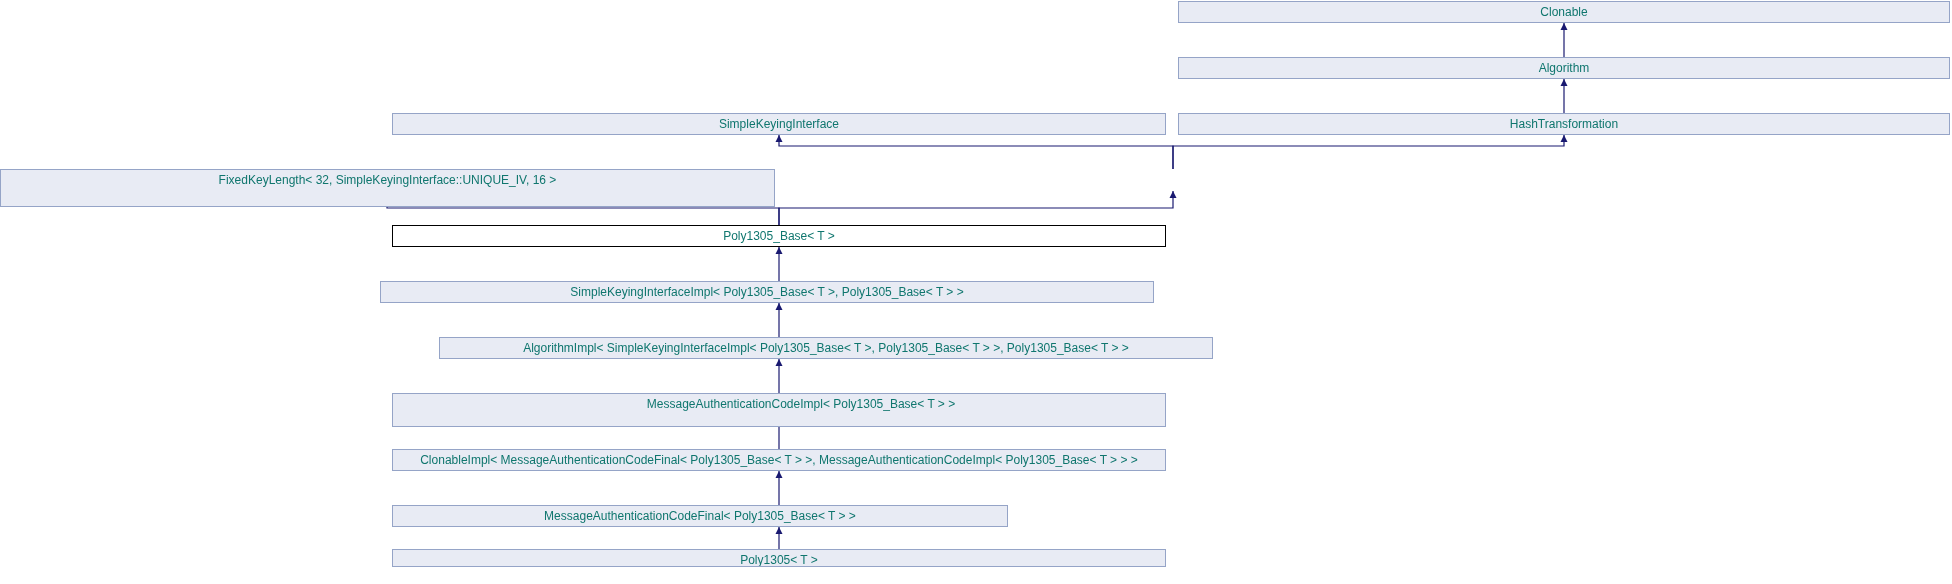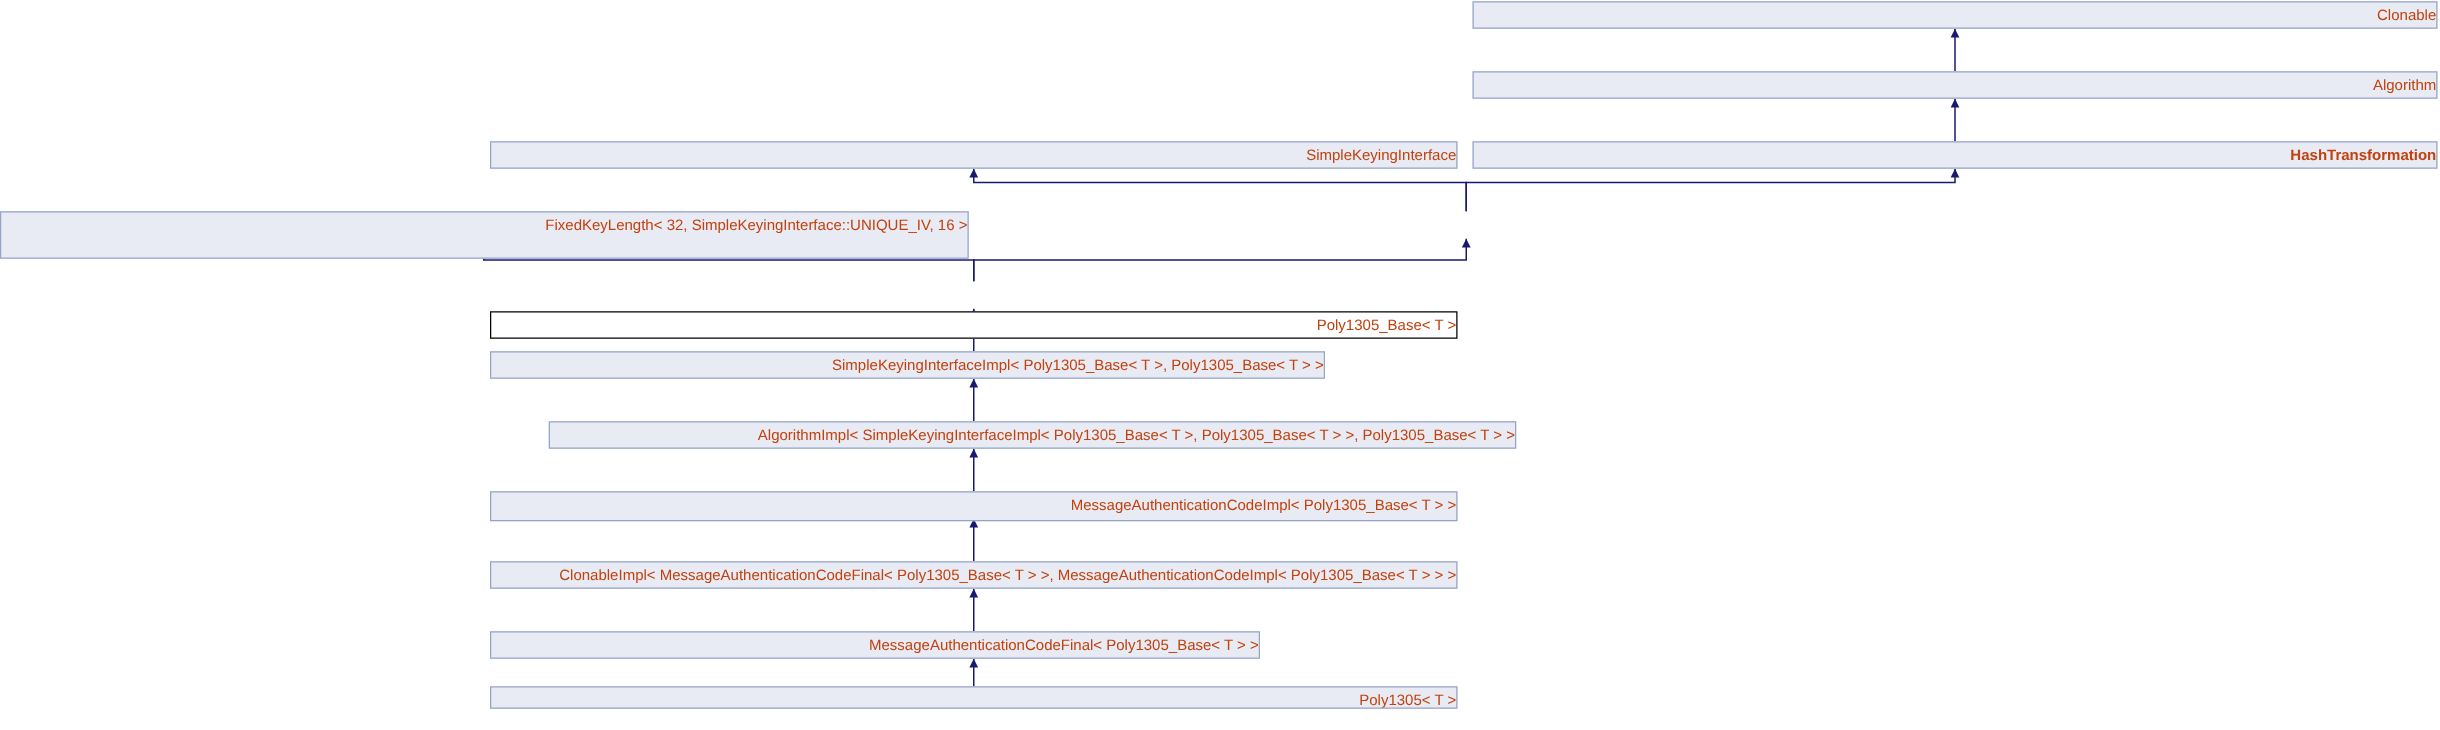--- a/index.html
+++ b/index.html
@@ -18,32 +18,31 @@
     position: absolute;
     top: 0; left: 0;
     width: 1952px;
     height: 584px;
   }
   .node {
     position: absolute;
     box-sizing: border-box;
     border: 1px solid #95a4c7;
     background: #e8ebf4;
-    color: #c2410c;
+    color: #0f766e;
     font-size: 12px;
-    text-align: right;
+    text-align: center;
     white-space: nowrap;
     overflow: hidden;
     cursor: pointer;
   }
   .node.highlight {
     background: #ffffff;
     border: 1px solid #000000;
     cursor: default;
-    margin-top: 24px;
   }
 </style>
 </head>
 <body>
 
 <div id="graph">
   <svg id="edges" xmlns="http://www.w3.org/2000/svg" viewBox="0 0 1952 584">
       <g>
         <polyline points="1564,57 1564,23" fill="none" stroke="#191970" stroke-width="1.2"></polyline>
         <polygon points="1564,23 1560.5,30 1567.5,30" fill="#191970"></polygon>
@@ -89,22 +88,22 @@
         <polygon points="779,471 775.5,478 782.5,478" fill="#191970"></polygon>
       </g>
       <g>
         <polyline points="779,561 779,527" fill="none" stroke="#191970" stroke-width="1.2"></polyline>
         <polygon points="779,527 775.5,534 782.5,534" fill="#191970"></polygon>
       </g>
     </svg>
 <div class="node" style="left: 1178px; top: 1px; width: 772px; height: 22px; line-height: 20px;">Clonable</div>
     <div class="node" style="left: 1178px; top: 57px; width: 772px; height: 22px; line-height: 20px;">Algorithm</div>
     <div class="node" style="left: 392px; top: 113px; width: 774px; height: 22px; line-height: 20px;">SimpleKeyingInterface</div>
-    <div class="node" style="left: 1178px; top: 113px; width: 772px; height: 22px; line-height: 20px; font-weight: bold;">HashTransformation</div>
+    <div class="node" style="left: 1178px; top: 113px; width: 772px; height: 22px; line-height: 20px;">HashTransformation</div>
     <div class="node" style="left: 0px; top: 169px; width: 775px; height: 38px; line-height: 20px;">FixedKeyLength&lt; 32, SimpleKeyingInterface::UNIQUE_IV, 16 &gt;</div>
     <div class="node highlight" style="left: 392px; top: 225px; width: 774px; height: 22px; line-height: 20px;">Poly1305_Base&lt; T &gt;</div>
-    <div class="node" style="left: 392px; top: 281px; width: 668px; height: 22px; line-height: 20px;">SimpleKeyingInterfaceImpl&lt; Poly1305_Base&lt; T &gt;, Poly1305_Base&lt; T &gt; &gt;</div>
+    <div class="node" style="left: 380px; top: 281px; width: 774px; height: 22px; line-height: 20px;">SimpleKeyingInterfaceImpl&lt; Poly1305_Base&lt; T &gt;, Poly1305_Base&lt; T &gt; &gt;</div>
     <div class="node" style="left: 392px; top: 337px; width: 774px; height: 22px; line-height: 20px; margin-left: 47px;">AlgorithmImpl&lt; SimpleKeyingInterfaceImpl&lt; Poly1305_Base&lt; T &gt;, Poly1305_Base&lt; T &gt; &gt;, Poly1305_Base&lt; T &gt; &gt;</div>
-    <div class="node" style="left: 392px; top: 393px; width: 774px; height: 24px; line-height: 20px; padding-left: 44px;">MessageAuthenticationCodeImpl&lt; Poly1305_Base&lt; T &gt; &gt;</div>
+    <div class="node" style="left: 392px; top: 393px; width: 774px; height: 34px; line-height: 20px; padding-left: 44px;">MessageAuthenticationCodeImpl&lt; Poly1305_Base&lt; T &gt; &gt;</div>
     <div class="node" style="left: 392px; top: 449px; width: 774px; height: 22px; line-height: 20px;">ClonableImpl&lt; MessageAuthenticationCodeFinal&lt; Poly1305_Base&lt; T &gt; &gt;, MessageAuthenticationCodeImpl&lt; Poly1305_Base&lt; T &gt; &gt; &gt;</div>
     <div class="node" style="left: 392px; top: 505px; width: 616px; height: 22px; line-height: 20px;">MessageAuthenticationCodeFinal&lt; Poly1305_Base&lt; T &gt; &gt;</div>
     <div class="node" style="left: 392px; top: 549px; width: 774px; height: 18px; line-height: 20px;">Poly1305&lt; T &gt;</div>
   </div>
 
 </body></html>

